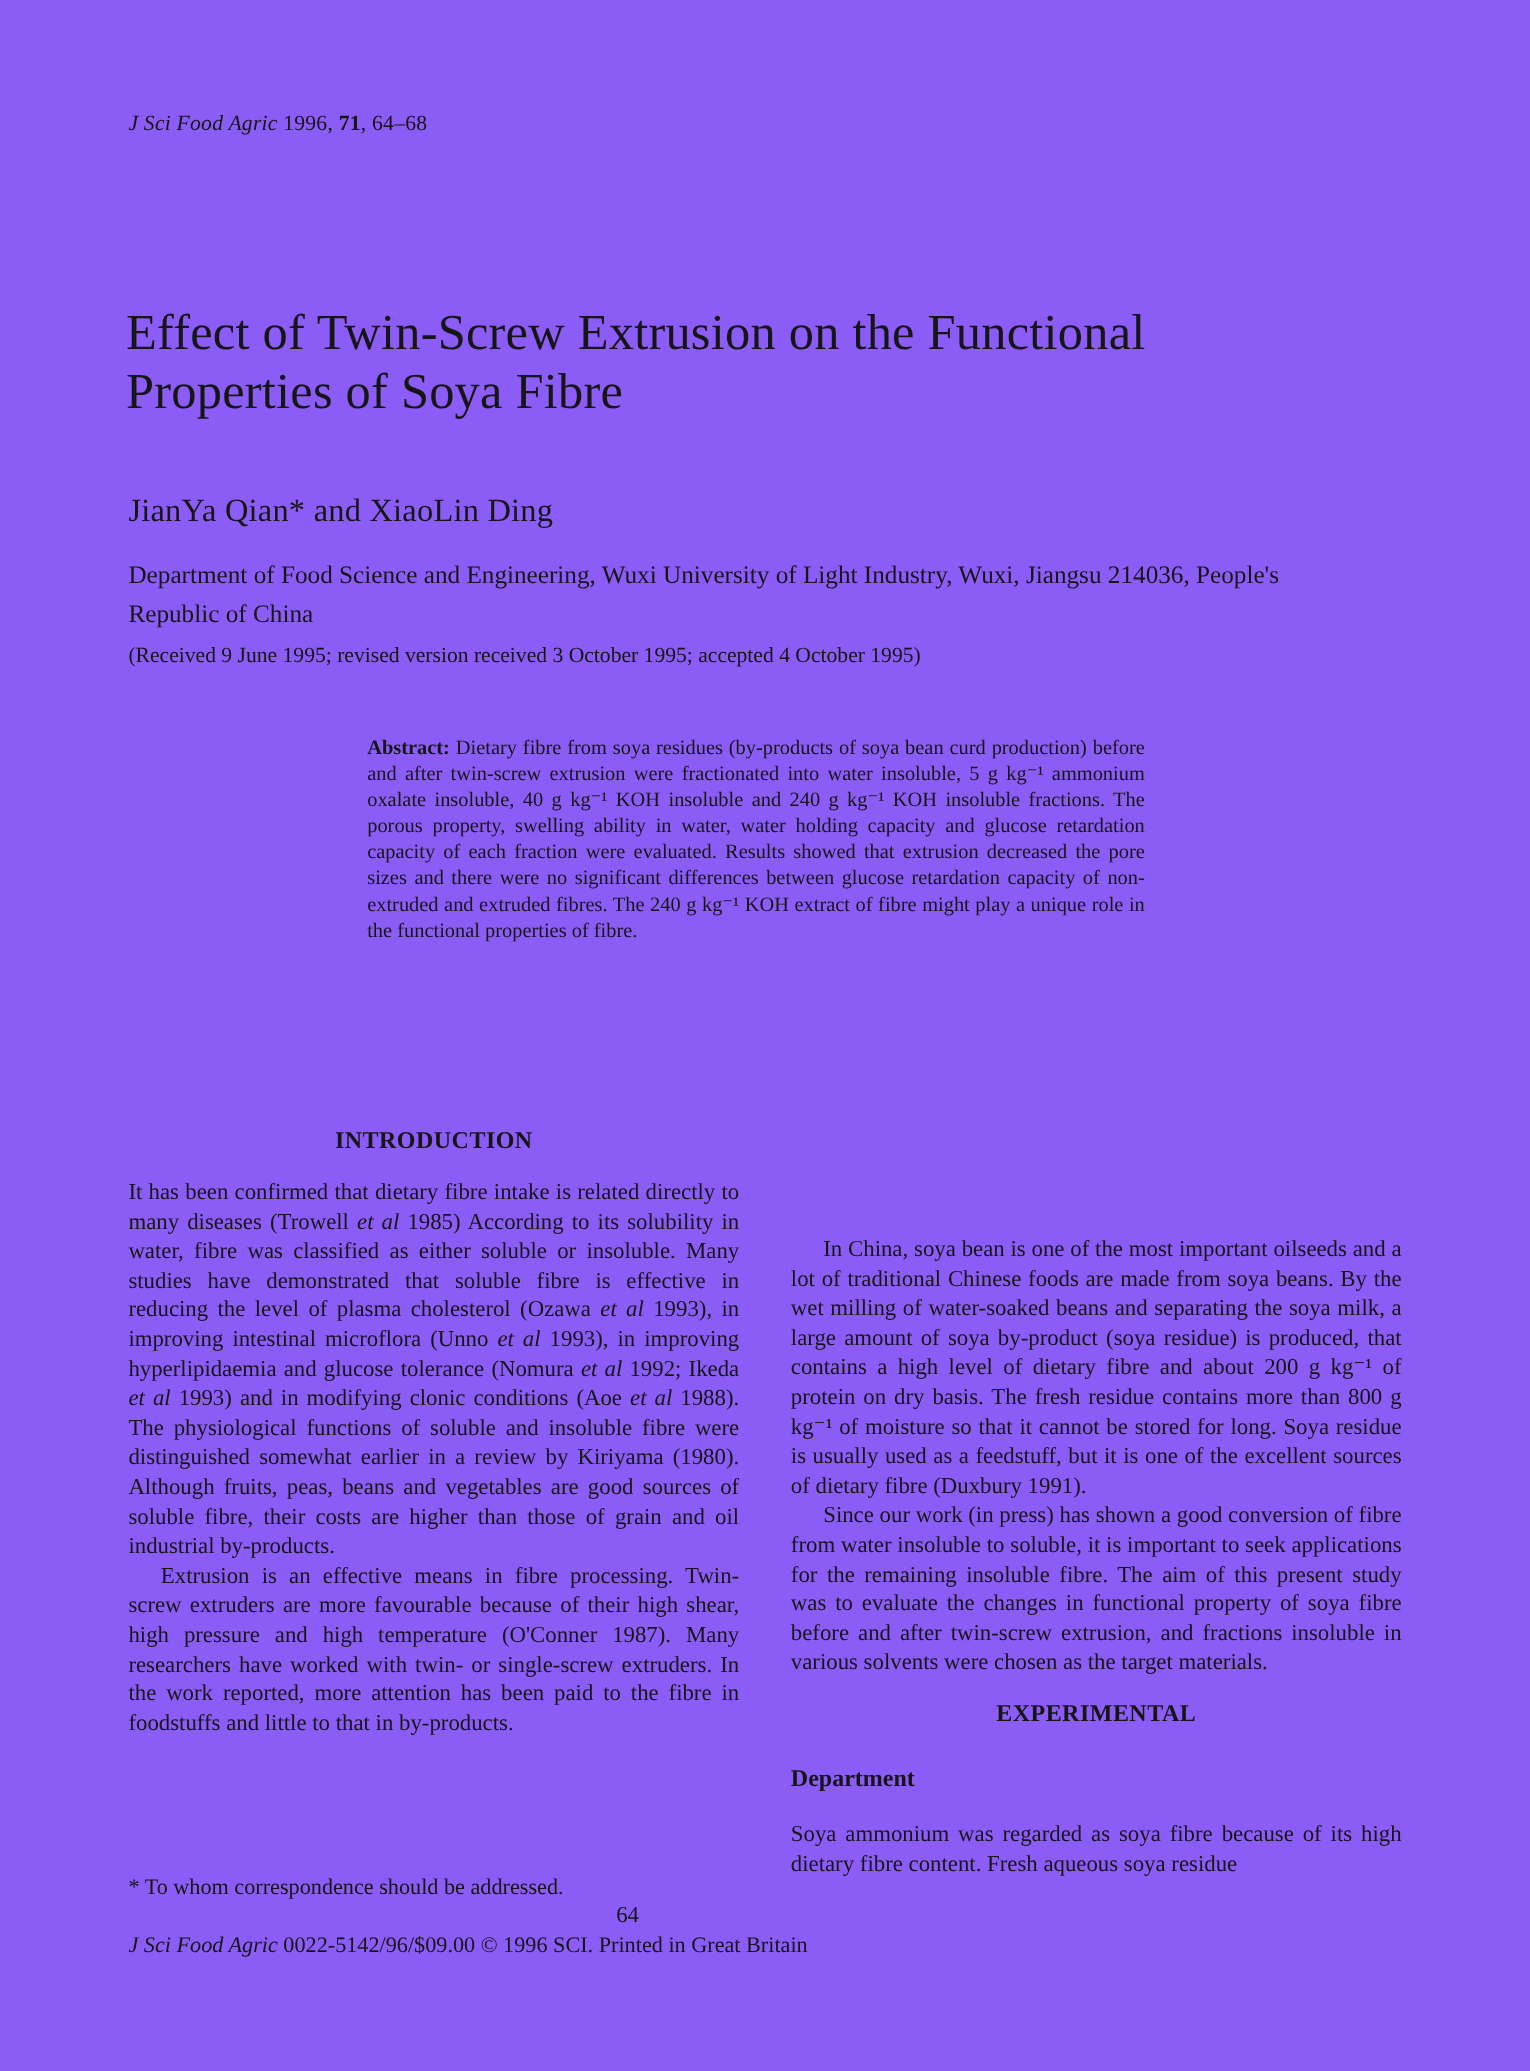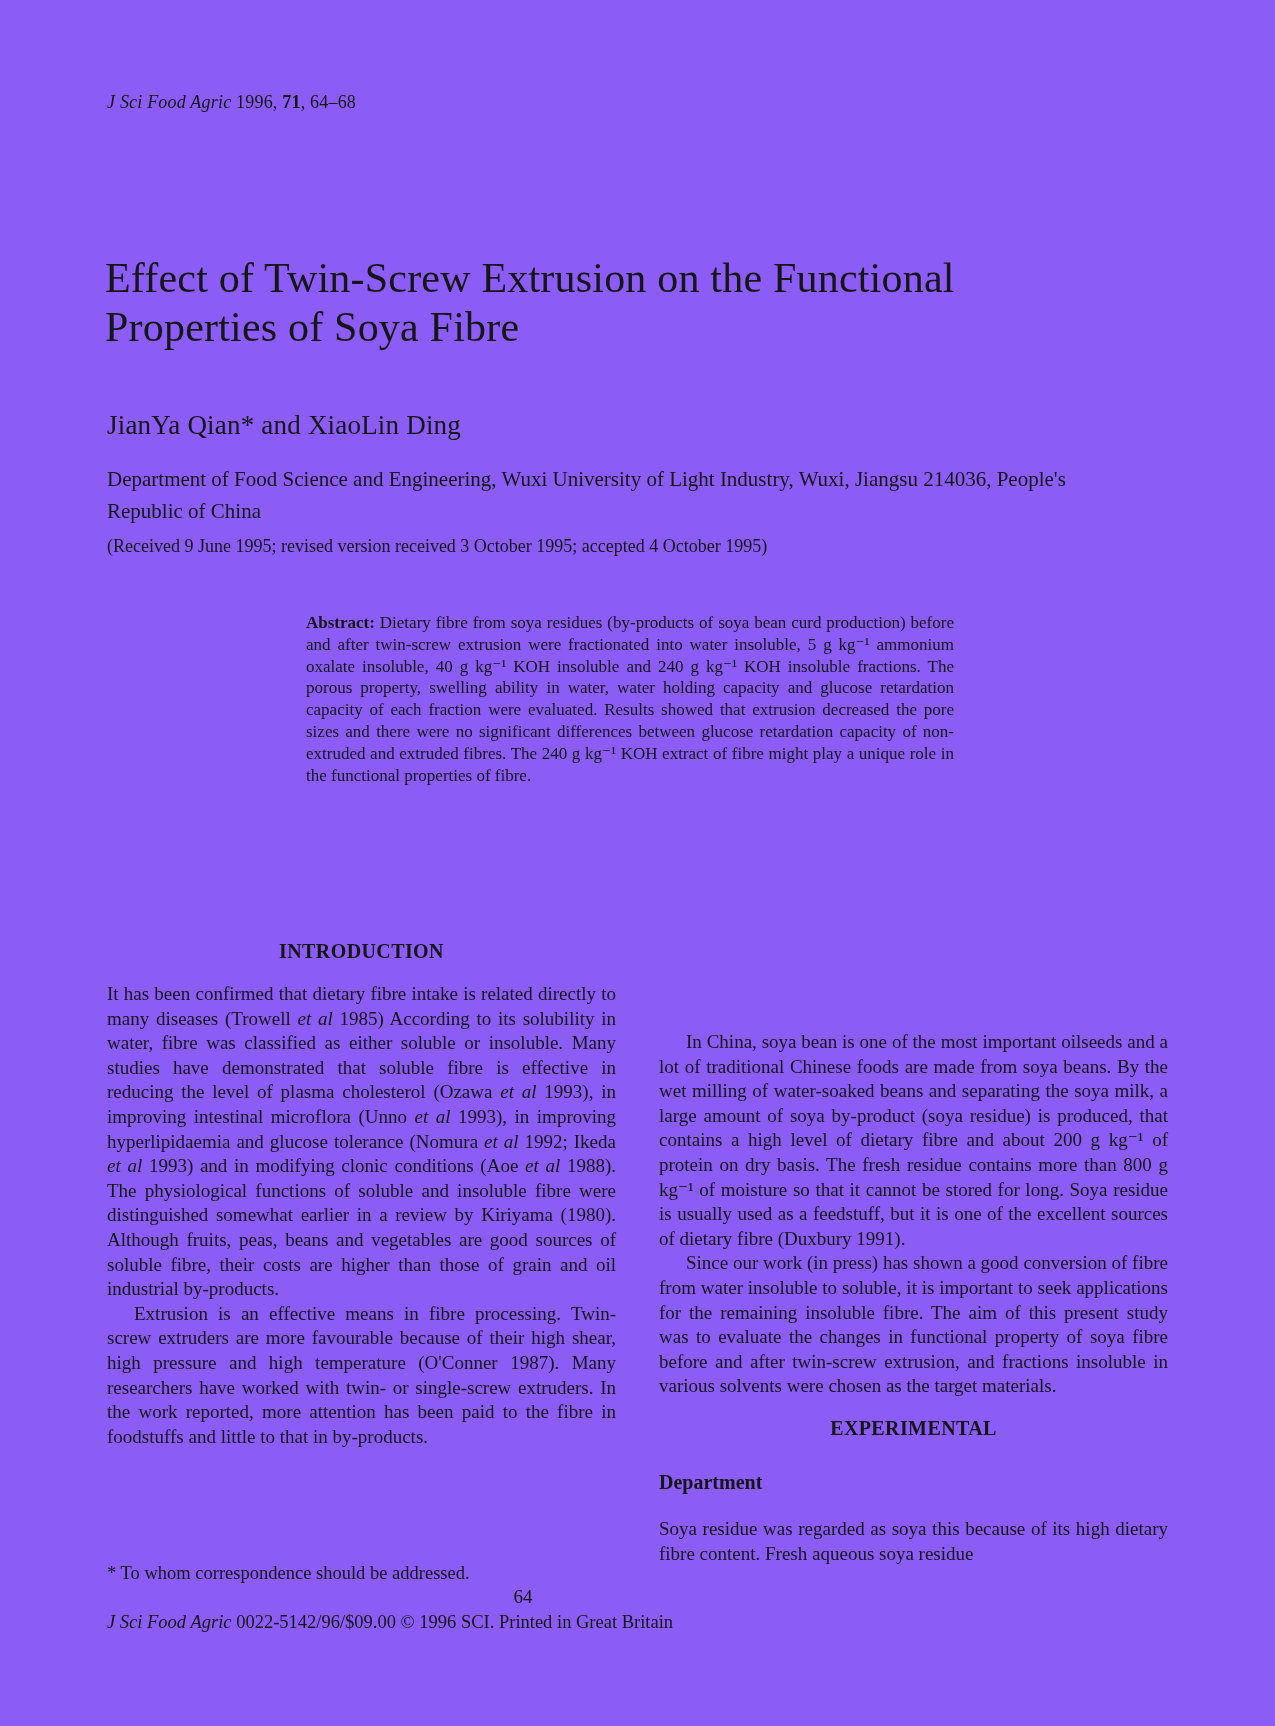--- a/index.html
+++ b/index.html
@@ -97,21 +97,21 @@
     <h2 class="sec">INTRODUCTION</h2>
     <p>It has been confirmed that dietary fibre intake is related directly to many diseases (Trowell <i>et al</i> 1985) According to its solubility in water, fibre was classified as either soluble or insoluble. Many studies have demonstrated that soluble fibre is effective in reducing the level of plasma cholesterol (Ozawa <i>et al</i> 1993), in improving intestinal microflora (Unno <i>et al</i> 1993), in improving hyperlipidaemia and glucose tolerance (Nomura <i>et al</i> 1992; Ikeda <i>et al</i> 1993) and in modifying clonic conditions (Aoe <i>et al</i> 1988). The physiological functions of soluble and insoluble fibre were distinguished somewhat earlier in a review by Kiriyama (1980). Although fruits, peas, beans and vegetables are good sources of soluble fibre, their costs are higher than those of grain and oil industrial by-products.</p>
     <p class="indent">Extrusion is an effective means in fibre processing. Twin-screw extruders are more favourable because of their high shear, high pressure and high temperature (O'Conner 1987). Many researchers have worked with twin- or single-screw extruders. In the work reported, more attention has been paid to the fibre in foodstuffs and little to that in by-products.</p>
   </div>
 
   <div class="col col-right">
     <p class="indent">In China, soya bean is one of the most important oilseeds and a lot of traditional Chinese foods are made from soya beans. By the wet milling of water-soaked beans and separating the soya milk, a large amount of soya by-product (soya residue) is produced, that contains a high level of dietary fibre and about 200 g kg⁻¹ of protein on dry basis. The fresh residue contains more than 800 g kg⁻¹ of moisture so that it cannot be stored for long. Soya residue is usually used as a feedstuff, but it is one of the excellent sources of dietary fibre (Duxbury 1991).</p>
     <p class="indent">Since our work (in press) has shown a good conversion of fibre from water insoluble to soluble, it is important to seek applications for the remaining insoluble fibre. The aim of this present study was to evaluate the changes in functional property of soya fibre before and after twin-screw extrusion, and fractions insoluble in various solvents were chosen as the target materials.</p>
     <h2 class="sec sec-exp">EXPERIMENTAL</h2>
     <h3 class="subsec">Department</h3>
-    <p class="materials-para">Soya residue was regarded as soya this because of its high dietary fibre content. Fresh aqueous soya residue</p>
+    <p class="materials-para">Soya ammonium was regarded as soya fibre because of its high dietary fibre content. Fresh aqueous soya residue</p>
   </div>
 
   <div class="footnote">* To whom correspondence should be addressed.</div>
 
   <div class="page-number">64</div>
 
   <div class="imprint"><i>J Sci Food Agric</i><span> 0022-5142/96/$09.00 © 1996 SCI. Printed in Great Britain</span></div>
 
 </div>
 

